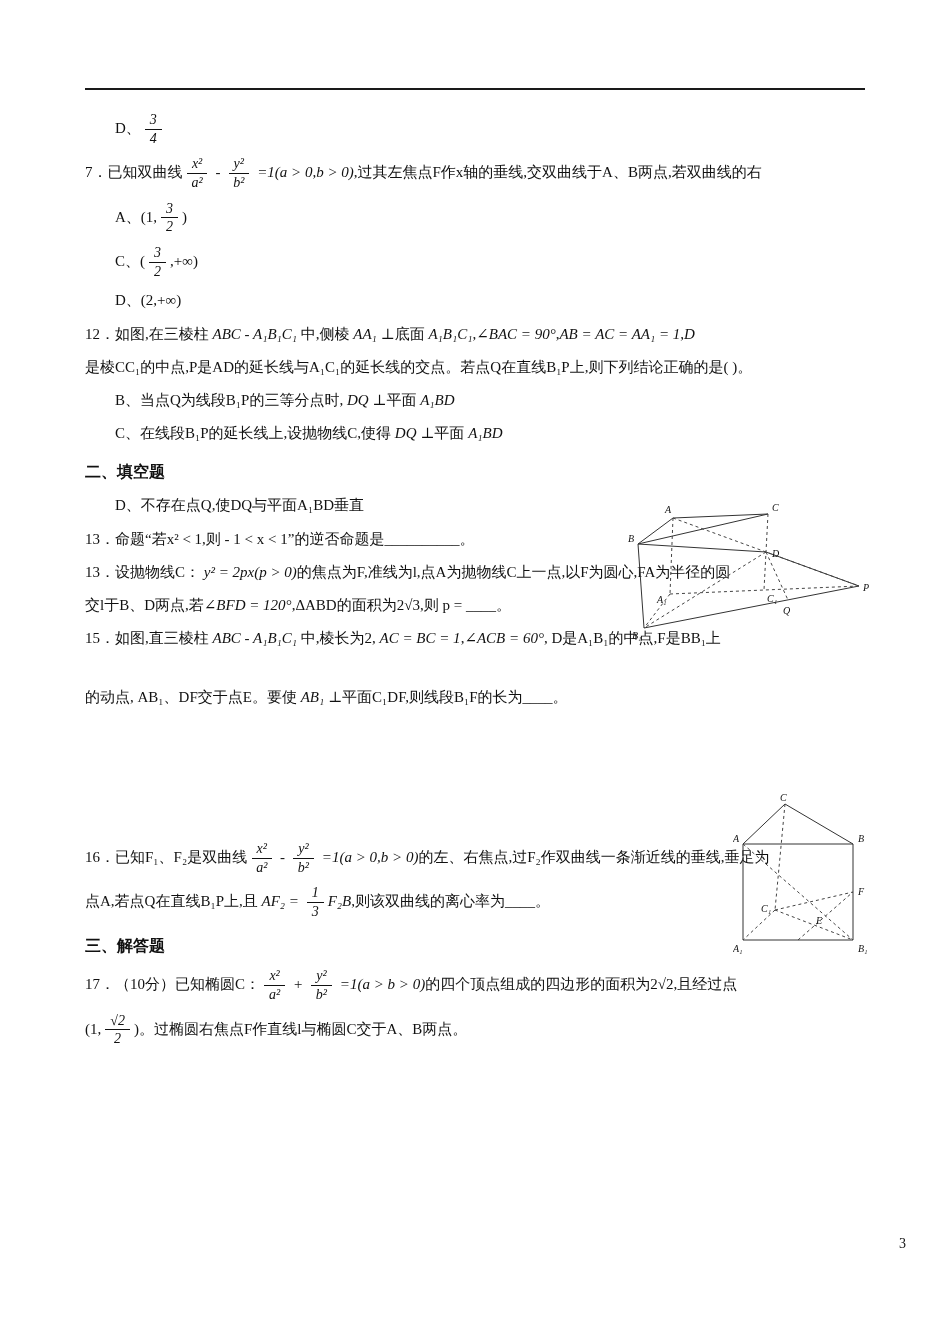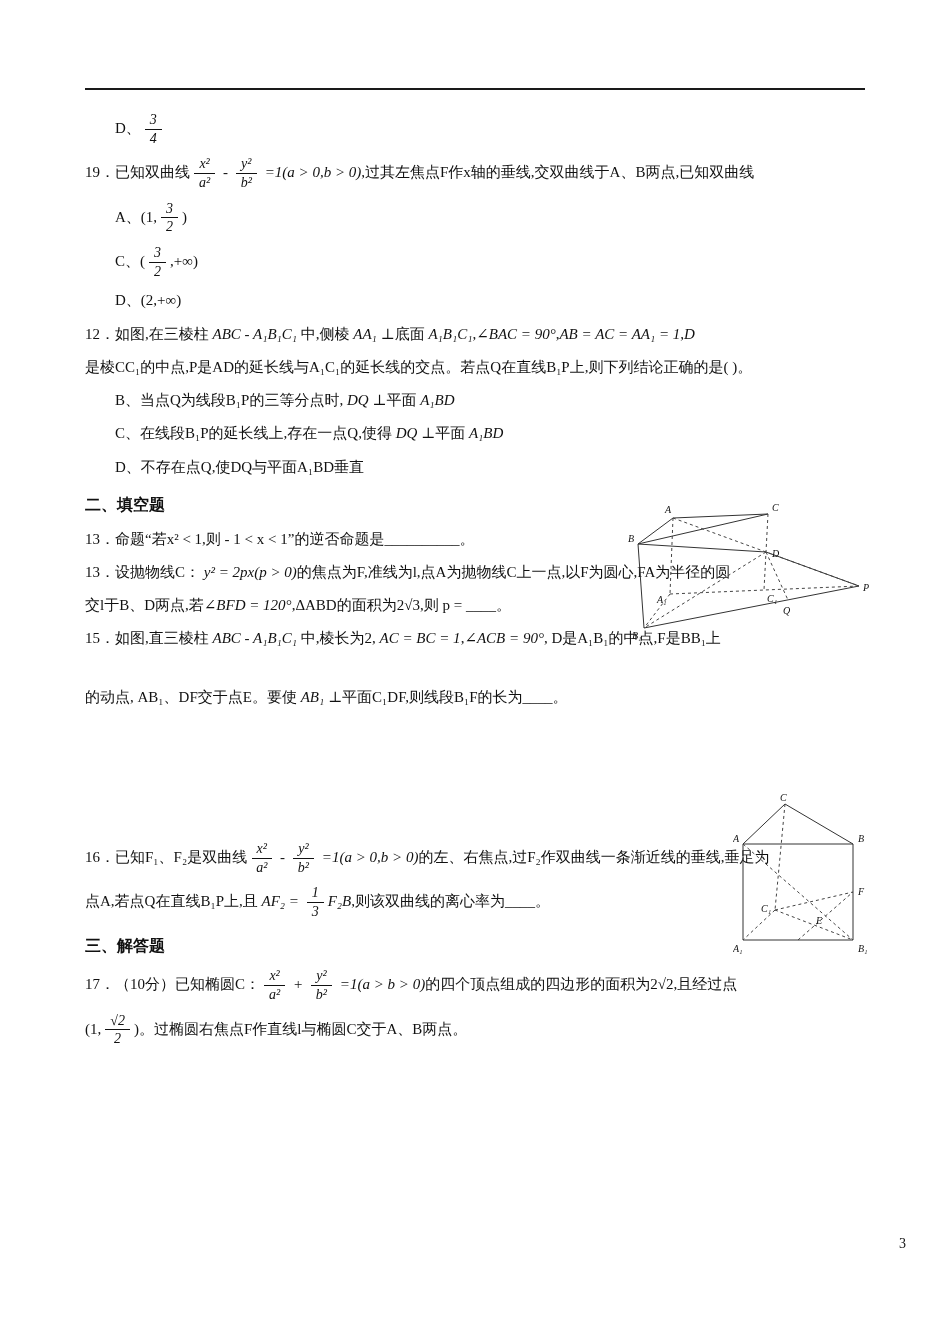--- a/index.html
+++ b/index.html
@@ -32,46 +32,46 @@
 
 <div class="page">
 
   <div class="rule"></div>
 
   <div class="doc" id="doc">
       <div class="line option first"><span class="tx">D、</span><span class="frac">
           <span class="num">3</span>
           <span class="den">4</span>
         </span></div>
-      <div class="line stem"><span class="tx">19．已知双曲线</span><span class="frac">
+      <div class="line stem"><span class="tx">7．已知双曲线</span><span class="frac">
           <span class="num">x²</span>
           <span class="den">a²</span>
         </span><span class="math"> - </span><span class="frac">
           <span class="num">y²</span>
           <span class="den">b²</span>
-        </span><span class="math"> =1(a &gt; 0,b &gt; 0)</span><span class="tx">,过其左焦点F作x轴的垂线,交双曲线于A、B两点,已知双曲线</span></div>
+        </span><span class="math"> =1(a &gt; 0,b &gt; 0)</span><span class="tx">,过其左焦点F作x轴的垂线,交双曲线于A、B两点,若双曲线的右</span></div>
       <div class="line option"><span class="tx">A、(1,</span><span class="frac">
           <span class="num">3</span>
           <span class="den">2</span>
         </span><span class="tx">)</span></div>
       <div class="line option"><span class="tx">C、(</span><span class="frac">
           <span class="num">3</span>
           <span class="den">2</span>
         </span><span class="tx">,+∞)</span></div>
       <div class="line option"><span class="tx">D、(2,+∞)</span></div>
       <div class="line stem"><span class="tx">12．如图,在三棱柱</span><span class="math"> ABC - A₁B₁C₁ </span><span class="tx">中,侧棱</span><span class="math"> AA₁ </span><span class="tx">⊥底面</span><span class="math"> A₁B₁C₁</span><span class="tx">,</span><span class="math">∠BAC = 90°</span><span class="tx">,</span><span class="math">AB = AC = AA₁ = 1</span><span class="tx">,</span><span class="math">D</span></div>
       <div class="line stem"><span class="tx">是棱CC₁的中点,P是AD的延长线与A₁C₁的延长线的交点。若点Q在直线B₁P上,则下列结论正确的是( )。</span></div>
       <div class="line option"><span class="tx">B、当点Q为线段B₁P的三等分点时,</span><span class="math"> DQ </span><span class="tx">⊥平面</span><span class="math"> A₁BD</span></div>
-      <div class="line option"><span class="tx">C、在线段B₁P的延长线上,存在一点Q,使得</span><span class="math"> DQ </span><span class="tx">⊥平面</span><span class="math"> A₁BD</span></div>
+      <div class="line option"><span class="tx">C、在线段B₁P的延长线上,设抛物线C,使得</span><span class="math"> DQ </span><span class="tx">⊥平面</span><span class="math"> A₁BD</span></div>
+      <div class="line heading"><span class="tx">二、填空题</span></div>
       <div class="line option"><span class="tx">D、不存在点Q,使DQ与平面A₁BD垂直</span></div>
-      <div class="line heading"><span class="tx">二、填空题</span></div>
       <div class="line stem"><span class="tx">13．命题“若x² &lt; 1,则 - 1 &lt; x &lt; 1”的逆否命题是__________。</span></div>
       <div class="line stem"><span class="tx">13．设抛物线C：</span><span class="math"> y² = 2px(p &gt; 0)</span><span class="tx">的焦点为F,准线为l,点A为抛物线C上一点,以F为圆心,FA为半径的圆</span></div>
       <div class="line stem"><span class="tx">交l于B、D两点,若</span><span class="math">∠BFD = 120°</span><span class="tx">,ΔABD的面积为2√3,则 p = ____。</span></div>
-      <div class="line stem"><span class="tx">15．如图,直三棱柱</span><span class="math"> ABC - A₁B₁C₁ </span><span class="tx">中,棱长为2,</span><span class="math"> AC = BC = 1</span><span class="tx">,</span><span class="math">∠ACB = 90°</span><span class="tx">, D是A₁B₁的中点,F是BB₁上</span></div>
+      <div class="line stem"><span class="tx">15．如图,直三棱柱</span><span class="math"> ABC - A₁B₁C₁ </span><span class="tx">中,棱长为2,</span><span class="math"> AC = BC = 1</span><span class="tx">,</span><span class="math">∠ACB = 60°</span><span class="tx">, D是A₁B₁的中点,F是BB₁上</span></div>
       <div class="line stem gap-after"><span class="tx">的动点, AB₁、DF交于点E。要使</span><span class="math"> AB₁ </span><span class="tx">⊥平面C₁DF,则线段B₁F的长为____。</span></div>
       <div class="line stem"><span class="tx">16．已知F₁、F₂是双曲线</span><span class="frac">
           <span class="num">x²</span>
           <span class="den">a²</span>
         </span><span class="math"> - </span><span class="frac">
           <span class="num">y²</span>
           <span class="den">b²</span>
         </span><span class="math"> =1(a &gt; 0,b &gt; 0)</span><span class="tx">的左、右焦点,过F₂作双曲线一条渐近线的垂线,垂足为</span></div>
       <div class="line stem"><span class="tx">点A,若点Q在直线B₁P上,且</span><span class="math"> AF₂ = </span><span class="frac">
           <span class="num">1</span>

